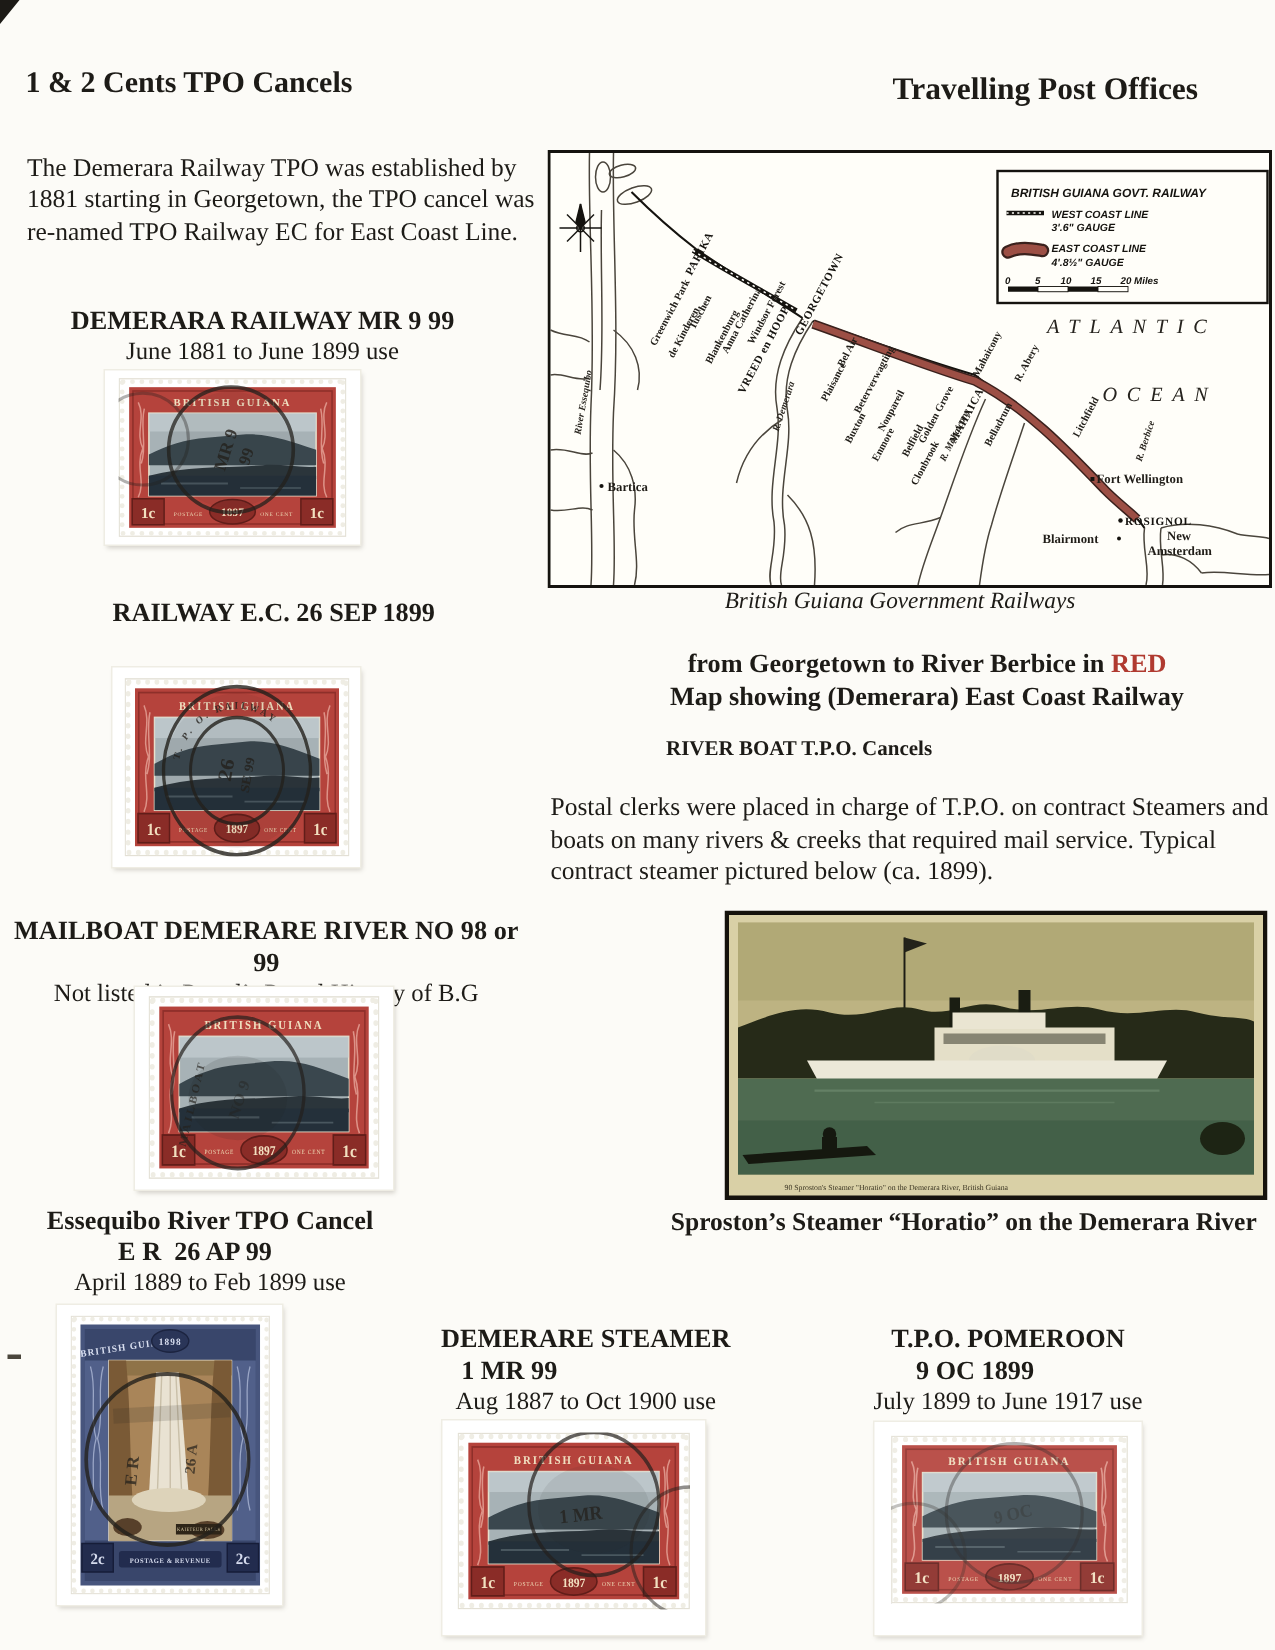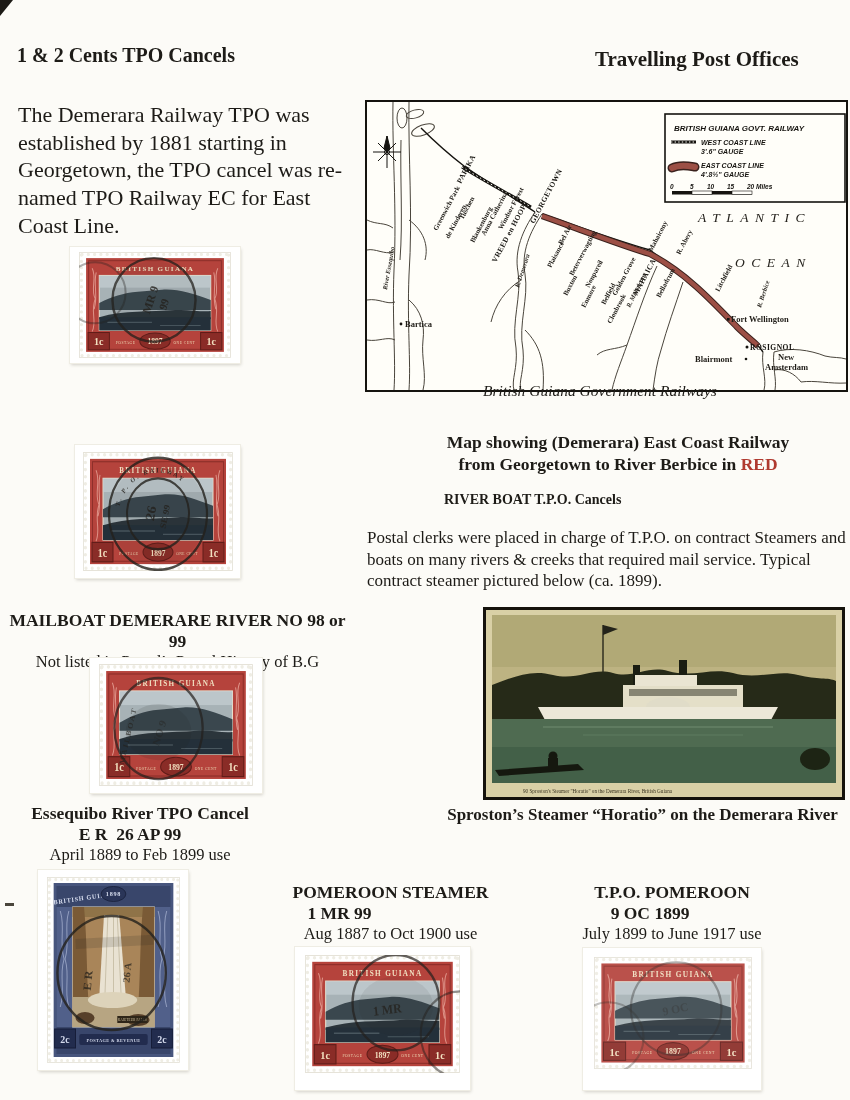--- a/index.html
+++ b/index.html
@@ -3,31 +3,31 @@
 <meta charset="utf-8">
 <style>
   * { margin:0; padding:0; box-sizing:border-box; }
   html,body { width:850px; height:1100px; }
   body { font-family:"Liberation Serif", serif; color:#1d1b17; background:#fcfbf7; }
   .page { position:relative; width:850px; height:1100px; background:#fcfbf7; overflow:hidden; }
 
   .h-left  { position:absolute; left:17px;  top:44px; font-size:20px; font-weight:bold; }
   .h-right { position:absolute; left:595px; top:47px; font-size:21px; font-weight:bold;text-align:right; }
 
-  .intro { position:absolute; left:18px; top:101px; width:340px; font-size:22px; line-height:1.26; }
+  .intro { position:absolute; left:18px; top:101px; width:340px; font-size:17px; line-height:1.26; }
 
   .cap { position:absolute; text-align:center; }
   .cap div { white-space:pre-wrap; }
   .cap .t { font-weight:bold; font-size:17.5px; line-height:1.2; }
   .cap .s { font-size:16.5px; line-height:1.25; }
 
   .mount { position:absolute; background:#ffffff; box-shadow:0 0 0 1px #efede4, 1px 2px 3px rgba(90,84,66,.25); }
   .stampsvg { position:absolute; }
 
-  .map-italic { position:absolute; left:415px; top:382px; width:370px; text-align:center;
+  .map-italic { position:absolute; left:415px; top:392px; width:370px; text-align:center;
                 font-style:italic; font-size:15.5px; }
   .map-bold { position:absolute; left:418px; top:431px; width:400px; text-align:center;
               font-weight:bold; font-size:17.5px; line-height:1.27; }
   .red-word { color:#b03a30; }
   .rb-head { position:absolute; left:444px; top:492px; font-weight:bold; font-size:14px; }
   .rb-par { position:absolute; left:367px; top:527px; width:486px; font-size:17px; line-height:1.27; }
   .ph-caption { position:absolute; left:440px; top:805px; width:405px; text-align:center;
                 font-weight:bold; font-size:17px; }
 
   .corner-mark { position:absolute; left:0; top:0; width:0; height:0;
@@ -97,35 +97,40 @@
         <text x="19.5" y="91.5" text-anchor="middle" class="sc-v">1c</text>
         <text x="130.5" y="91.5" text-anchor="middle" class="sc-v">1c</text>
         <ellipse cx="75" cy="87.5" rx="15" ry="8" fill="#8a2c27" stroke="#611d19" stroke-width="1"></ellipse>
         <text x="75" y="90.5" text-anchor="middle" class="sc-y">1897</text>
         <text x="46" y="90" text-anchor="middle" class="sc-s">POSTAGE</text>
         <text x="104" y="90" text-anchor="middle" class="sc-s">ONE CENT</text>
       </g>
     </defs>
   </svg>
 
+  <div class="cap" style="left:30px; top:203px; width:290px;">
+    <div class="t">DEMERARA RAILWAY MR 9 99</div>
+    <div class="s">June 1881 to June 1899 use</div>
+  </div>
   <div class="mount" style="left:70px; top:247px; width:170px; height:116px;"></div>
   <svg class="stampsvg" style="left:79px; top:252px;" width="152" height="106" viewBox="0 0 150 104" preserveAspectRatio="none">
     <use href="#art-1c"></use>
     <g>
       <ellipse cx="74" cy="47" rx="40" ry="38" fill="#2a2a2a" opacity="0.07"></ellipse>
       <circle cx="74" cy="47" r="41" fill="none" stroke="#23201c" stroke-width="2.4" opacity="0.75"></circle>
       <circle cx="16" cy="40" r="30" fill="none" stroke="#23201c" stroke-width="2" opacity="0.35"></circle>
       <g transform="translate(77,49) rotate(-72)" opacity="0.8">
         <text y="-3" text-anchor="middle" class="cnl" font-size="11.5">MR 9</text>
         <text y="11" text-anchor="middle" class="cnl" font-size="11">99</text>
       </g>
     </g>
   </svg>
 
   <div class="cap" style="left:35px; top:398px; width:295px;">
+    <div class="t">RAILWAY E.C. 26 SEP 1899</div>
   </div>
   <div class="mount" style="left:75px; top:445px; width:165px; height:133px;"></div>
   <svg class="stampsvg" style="left:83px; top:452px;" width="150" height="119" viewBox="0 0 150 104" preserveAspectRatio="none">
     <use href="#art-1c"></use>
     <g>
       <ellipse cx="75" cy="54" rx="48" ry="45" fill="#2a2a2a" opacity="0.06"></ellipse>
       <circle cx="75" cy="54" r="49" fill="none" stroke="#23201c" stroke-width="2.2" opacity="0.8"></circle>
       <circle cx="75" cy="54" r="31" fill="none" stroke="#23201c" stroke-width="2" opacity="0.8"></circle>
       <path id="arc-rwy" d="M 35,58 A 40 40 0 0 1 115,58" fill="none"></path>
       <text class="cnl" font-size="6" letter-spacing="2" opacity="0.8">
@@ -194,21 +199,21 @@
     <text x="70" y="165" text-anchor="middle" class="s2-b">POSTAGE &amp; REVENUE</text>
     <g>
       <rect x="30" y="60" width="82" height="10" fill="#222" opacity="0.15" transform="rotate(-3 70 65)"></rect>
       <circle cx="68" cy="96" r="57" fill="none" stroke="#23201c" stroke-width="2.6" opacity="0.8"></circle>
       <text transform="translate(47,104) rotate(-84)" text-anchor="middle" class="cnl" font-size="12" opacity="0.75">E R</text>
       <text transform="translate(88,96) rotate(-84)" text-anchor="middle" class="cnl" font-size="10.5" opacity="0.7">26 A</text>
     </g>
   </svg>
 
   <div class="cap" style="left:283px; top:882px; width:215px;">
-    <div class="t">POMEROON STEAMER</div>
+    <div class="t">DEMERARE STEAMER</div>
     <div class="t" style="position:relative; left:-51px;">1 MR 99</div>
     <div class="s">Aug 1887 to Oct 1900 use</div>
   </div>
   <div class="mount" style="left:295px; top:947px; width:175px; height:143px;"></div>
   <svg class="stampsvg" style="left:305px; top:955px;" width="155" height="118" viewBox="0 0 150 104" preserveAspectRatio="none">
     <use href="#art-1c"></use>
     <g>
       <circle cx="88" cy="42" r="42" fill="none" stroke="#23201c" stroke-width="2.2" opacity="0.7"></circle>
       <circle cx="150" cy="70" r="38" fill="none" stroke="#23201c" stroke-width="2" opacity="0.5"></circle>
       <ellipse cx="88" cy="45" rx="36" ry="26" fill="#222" opacity="0.08"></ellipse>
@@ -339,22 +344,22 @@
       <text x="362" y="89" class="lg-s">15</text>
       <text x="382" y="89" class="lg-s">20 Miles</text>
       <rect x="307" y="91" width="80" height="3.5" fill="#15130f"></rect>
       <rect x="327" y="91" width="20" height="3.5" fill="#fffef9" stroke="#15130f" stroke-width="0.6"></rect>
       <rect x="367" y="91" width="20" height="3.5" fill="#fffef9" stroke="#15130f" stroke-width="0.6"></rect>
     </g>
   </svg>
 
   <div class="map-italic">British Guiana Government Railways</div>
   <div class="map-bold">
+    <div><span>from Georgetown to River Berbice in </span><span class="red-word">RED</span></div>
     <div>Map showing (Demerara) East Coast Railway</div>
-    <div><span>from Georgetown to River Berbice in </span><span class="red-word">RED</span></div>
   </div>
 
   <div class="rb-head">RIVER BOAT T.P.O. Cancels</div>
   <div class="rb-par">Postal clerks were placed in charge of T.P.O. on contract Steamers and boats on many rivers &amp; creeks that required mail service. Typical contract steamer pictured below (ca. 1899).</div>
 
   <svg style="position:absolute; left:483px; top:607px;" width="362" height="193" viewBox="0 0 362 193">
     <rect x="0" y="0" width="362" height="193" fill="#15120c"></rect>
     <rect x="3" y="3" width="356" height="187" fill="#d9d0a6"></rect>
     <g>
       <rect x="9" y="8" width="344" height="168" fill="#bdb382"></rect>

